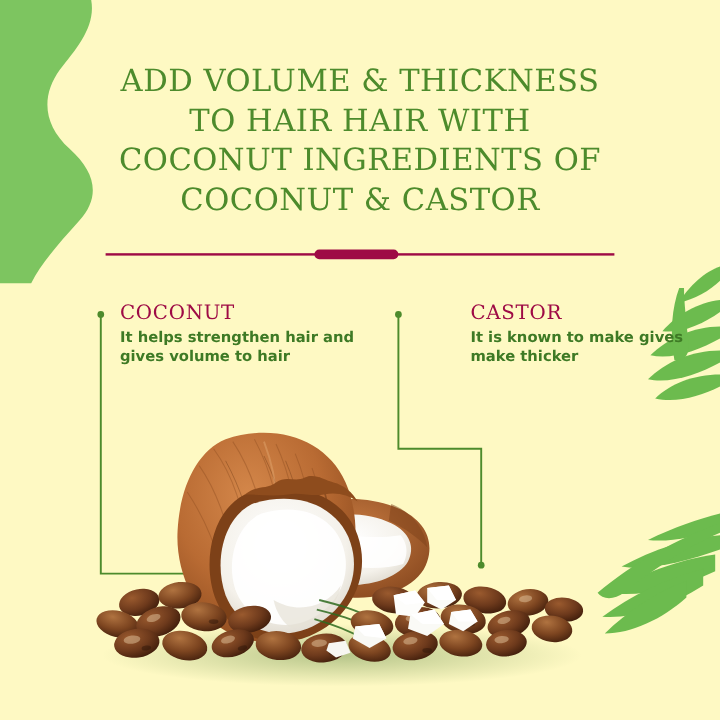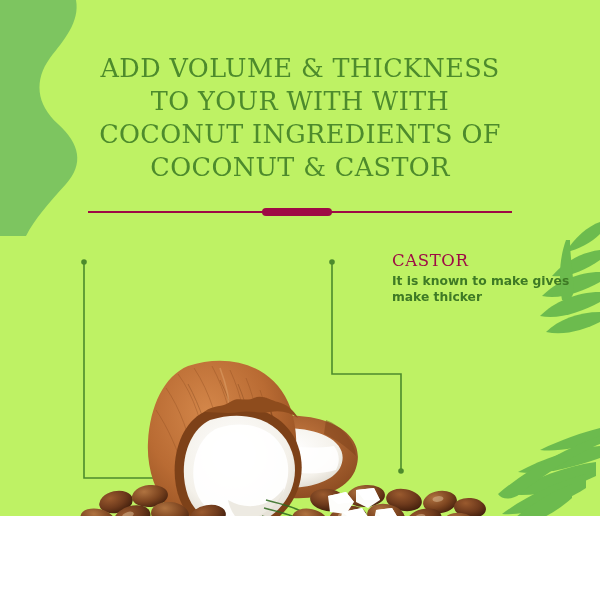--- a/index.html
+++ b/index.html
@@ -8,22 +8,22 @@
   }
   body {
     width: 600px;
     height: 600px;
     overflow: hidden;
     font-family: "Liberation Sans", sans-serif;
   }
   #poster {
     position: relative;
     width: 600px;
-    height: 516px;
-    background: #bef264;
+    height: 600px;
+    background: #fef9c3;
     overflow: hidden;
   }
 
   
   .deco-layer {
     position: absolute;
     inset: 0;
     width: 600px;
     height: 600px;
     pointer-events: none;
@@ -139,21 +139,21 @@
       <path d="M600,446 C574,448 544,458 518,472 C540,476 572,468 600,458 Z"></path>
       <path d="M596,462 C566,466 534,478 508,494 C532,498 566,490 596,476 Z"></path>
       <path d="M586,474 C556,482 526,496 502,514 C526,516 558,506 586,488 Z"></path>
       <path d="M572,484 C546,494 522,510 504,528 C526,528 552,516 572,498 Z"></path>
       <path d="M600,436 C566,448 526,470 498,494 C502,500 512,500 520,494 C550,470 580,452 600,444 Z"></path>
     </g>
   </svg>
 
   <div class="headline">
     <span class="hl-line">ADD VOLUME &amp; THICKNESS</span>
-    <span class="hl-line">TO YOUR WITH WITH</span>
+    <span class="hl-line">TO HAIR HAIR WITH</span>
     <span class="hl-line">COCONUT INGREDIENTS OF</span>
     <span class="hl-line">COCONUT &amp; CASTOR</span>
   </div>
 
   <div class="divider-wrap">
     <div class="divider-thin"></div>
     <div class="divider-thick"></div>
   </div>
 
   <svg class="connectors" viewBox="0 0 600 600">
@@ -164,20 +164,27 @@
     <circle cx="84" cy="262" r="2.8" fill="#4d8b2c"></circle>
     <circle cx="181" cy="478" r="2.8" fill="#4d8b2c"></circle>
 
     <g stroke="#4d8b2c" stroke-width="1.6" fill="none">
       <path d="M332,263 L332,374 L401,374 L401,470"></path>
     </g>
     <circle cx="332" cy="262" r="2.8" fill="#4d8b2c"></circle>
     <circle cx="401" cy="471" r="2.8" fill="#4d8b2c"></circle>
   </svg>
 
+  <div class="callout" id="callout-coconut">
+    <div class="callout-title">COCONUT</div>
+    <div class="callout-desc">
+      <span>It helps strengthen hair and</span>
+      <span>gives volume to hair</span>
+    </div>
+  </div>
 
   <div class="callout" id="callout-castor">
     <div class="callout-title">CASTOR</div>
     <div class="callout-desc">
       <span>It is known to make gives</span>
       <span>make thicker</span>
     </div>
   </div>
 
   <svg class="product" viewBox="0 0 430 230">

